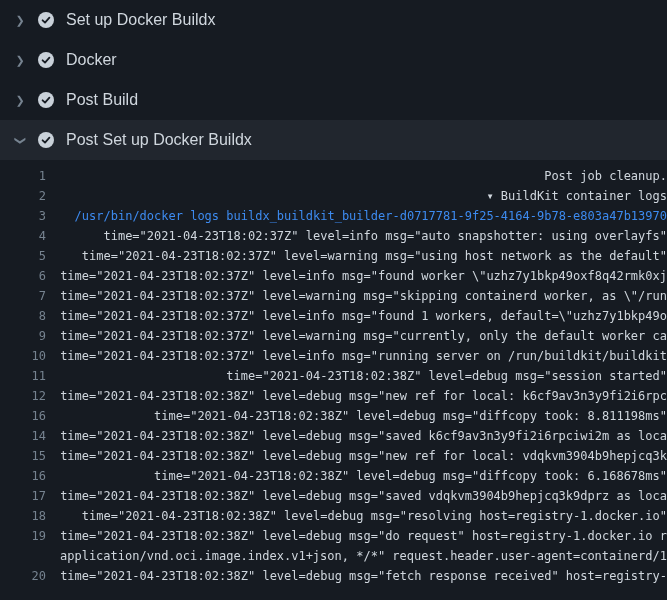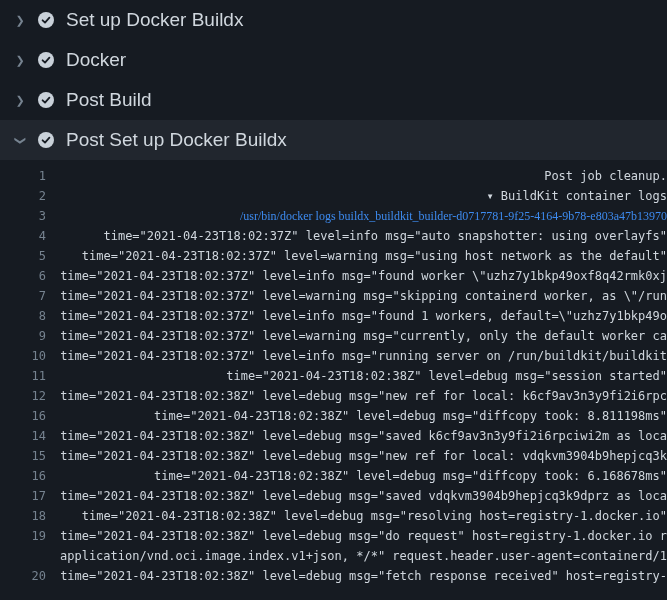--- a/index.html
+++ b/index.html
@@ -40,21 +40,21 @@
   }
   .chevron.down{transform:rotate(90deg);}
   .check{
     display:inline-flex;
     align-items:center;
     justify-content:center;
     width:16px;height:16px;
     margin:0 12px 0 10px;
   }
   .section .label{
-    font-size:19px;
+    font-size:16px;
     color:var(--text);
   }
   
   .log{
     flex:1 1 auto;
     padding-top:6px;
     overflow:hidden;
     font-family:"DejaVu Sans Mono","Liberation Mono",monospace;
     font-size:12px;
     line-height:20px;
@@ -67,21 +67,21 @@
     user-select:none;
   }
   .text{
     flex:1 1 auto;
     padding-left:14px;
     white-space:pre;
     overflow:hidden;
     color:var(--text);
     text-align:right;
   }
-  .line.command .text{color:var(--accent);font-family:Liberation Serif, serif;}
+  .line.command .text{color:var(--accent);}
   .tri{margin-right:7px;color:var(--text);cursor:pointer;}
 </style>
 </head>
 <body>
 
 <div class="viewer">
   <div>
   <div class="section">
     <span class="chevron">❯</span>
     <span class="check">

